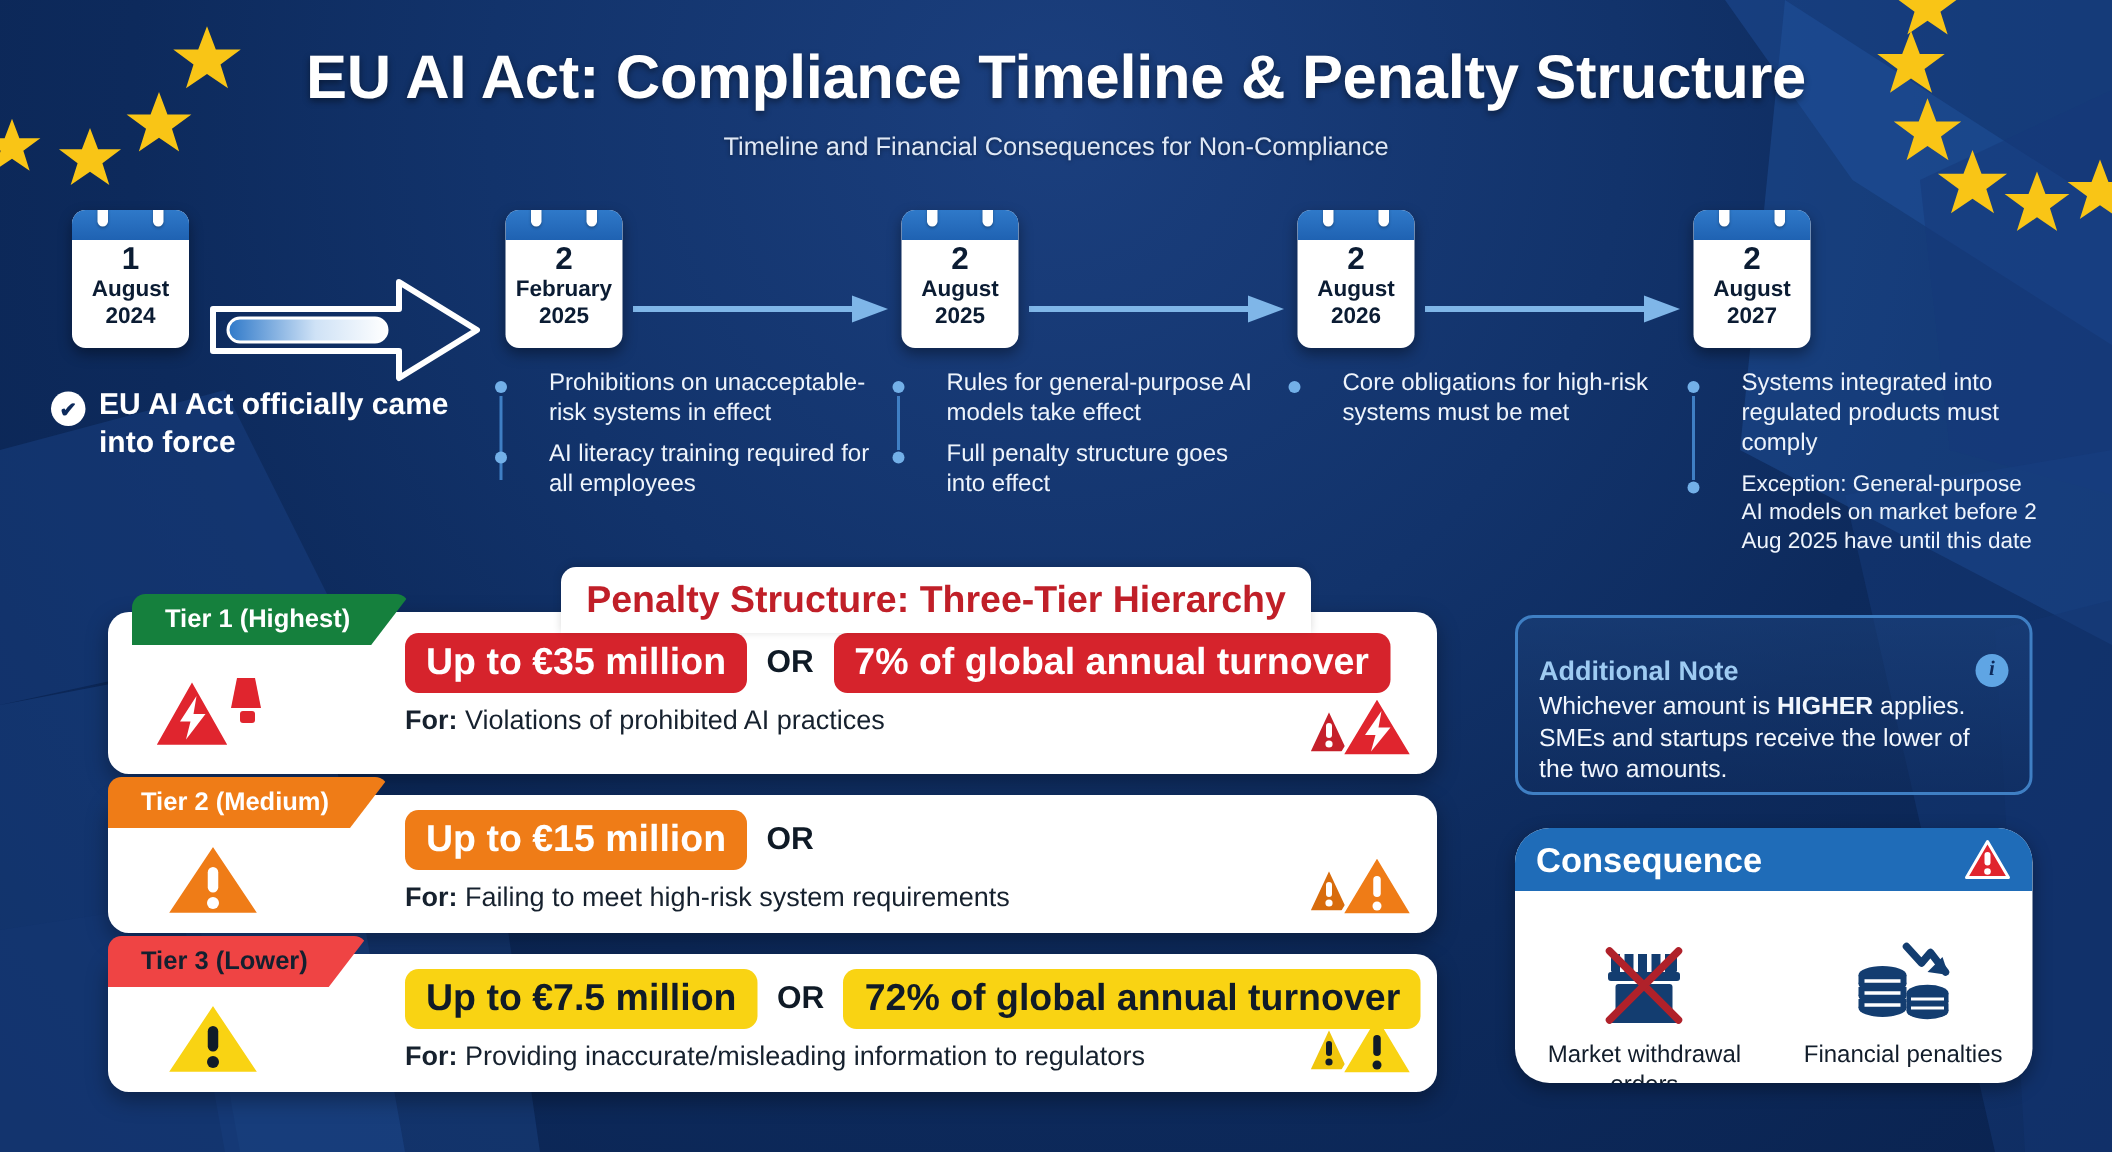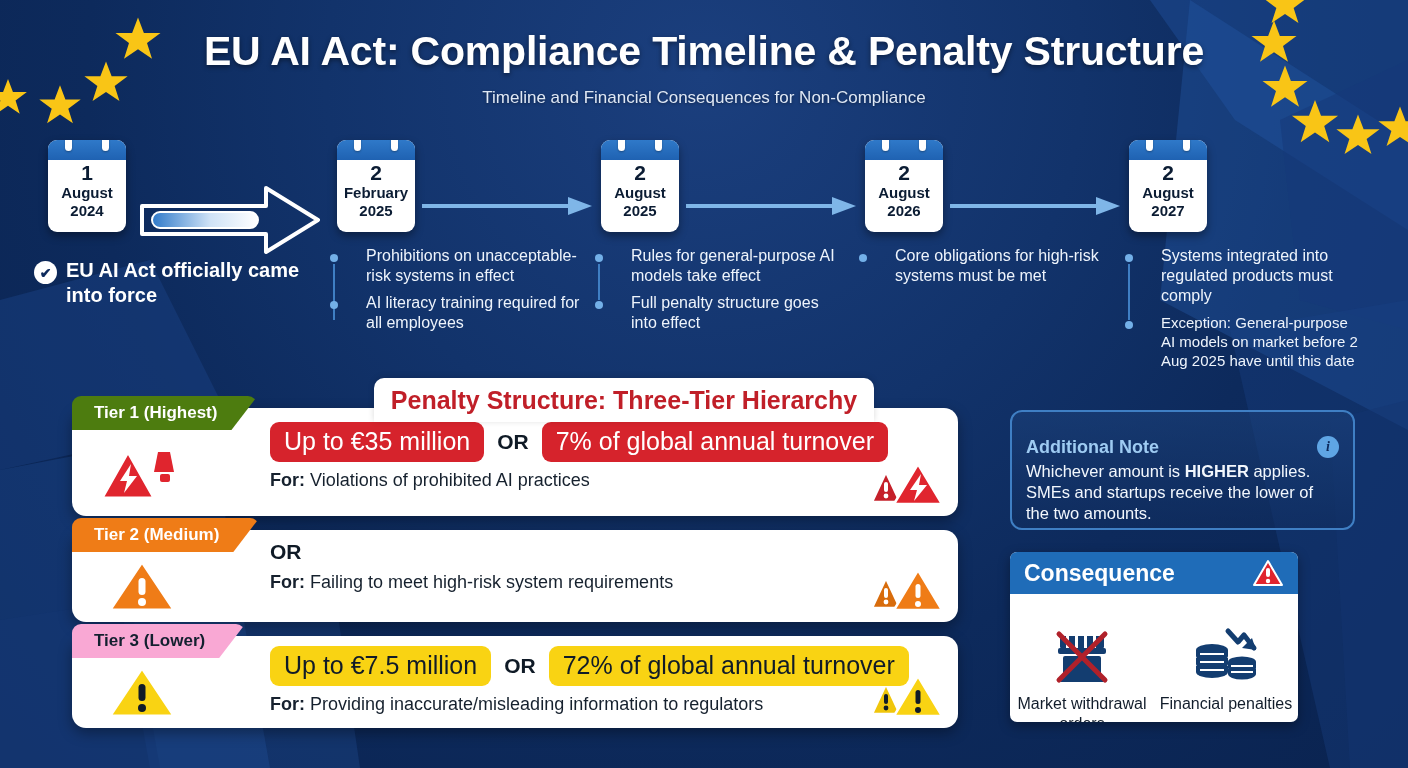--- a/index.html
+++ b/index.html
@@ -121,40 +121,40 @@
   #tier-3 { top: 258px; height: 92px; }
 
   .tier-ribbon {
     position: absolute; left: 0; top: 0;
     height: 34px; padding: 0 40px 0 22px;
     display: flex; align-items: center;
     font-size: 17px; font-weight: bold;
     border-radius: 14px 0 0 0;
     clip-path: polygon(0 0, 100% 0, calc(100% - 26px) 100%, 0 100%);
   }
-  #tier-1 .tier-ribbon { background: #4d7c0f; color: #ffffff; top: -12px; border-radius: 9px 9px 0 0; }
+  #tier-1 .tier-ribbon { background: #15803d; color: #ffffff; top: -12px; border-radius: 9px 9px 0 0; margin-left: 16px; }
   #tier-2 .tier-ribbon { background: #ef7c17; color: #ffffff; top: -12px; border-radius: 9px 9px 0 0; }
-  #tier-3 .tier-ribbon { background: #f9a8d4; color: #13202f; top: -12px; border-radius: 9px 9px 0 0; }
+  #tier-3 .tier-ribbon { background: #ef4444; color: #13202f; top: -12px; border-radius: 9px 9px 0 0; }
 
   .tier-left-icon {
     position: absolute; left: 26px; bottom: 12px;
     width: 96px; height: 56px;
   }
   .tier-right-icon {
     position: absolute; right: 14px; bottom: 10px;
     width: 76px; height: 44px;
   }
   .tier-body {
     position: absolute; left: 198px; right: 96px; top: 14px;
   }
   .amount-row { display: flex; align-items: center; gap: 13px; }
   .pill {
     border-radius: 9px;
     padding: 4px 14px 6px;
-    font-size: 25px; font-weight: normal;
+    font-size: 25px; font-weight: bold;
     white-space: nowrap;
     line-height: 30px;
   }
   .pill-red { background: #d6232c; color: #ffffff; }
   .pill-orange { background: #ef7c17; color: #ffffff; }
   .pill-yellow { background: #f9d313; color: #101b28; }
   .or-text { font-size: 21px; font-weight: bold; color: #0f1a26; }
   .for-row {
     margin-top: 7px; font-size: 18px; color: #16212e; line-height: 22px;
   }
@@ -177,22 +177,22 @@
     display: flex; align-items: center; justify-content: center;
     font-size: 14px; font-weight: bold; font-style: italic;
     font-family: "Liberation Serif", serif;
   }
   .note-body {
     margin-top: 3px; font-size: 16.5px; color: #f2f7fd; line-height: 21px;
   }
   .note-body b { font-weight: bold; }
 
   #consequence-panel {
-    position: absolute; left: 1010px; top: 552px; width: 288px; height: 170px;
-    border-radius: 7px; overflow: hidden;
+    position: absolute; left: 1010px; top: 552px; width: 345px; height: 170px;
+    border-radius: 23px; overflow: hidden;
     background: #ffffff;
     box-shadow: 0 4px 12px rgba(0,0,0,.35);
   }
   .cons-head {
     height: 42px; background: #1f6cb8;
     display: flex; align-items: center; justify-content: space-between;
     padding: 0 14px;
   }
   .cons-title { font-size: 23px; font-weight: bold; color: #ffffff; }
   .cons-body {
@@ -447,20 +447,21 @@
       <svg class="tier-right-icon" viewBox="0 0 76 44">
         <path d="M18,10 L32,40 L4,40 Z" fill="#d86c0c" stroke="#ffffff" stroke-width="2.5" stroke-linejoin="round"></path>
         <rect x="16" y="20" width="4" height="10" rx="2" fill="#ffffff"></rect>
         <circle cx="18" cy="34" r="2.4" fill="#ffffff"></circle>
         <path d="M50,2 L74,42 L26,42 Z" fill="#ef7c17" stroke="#ffffff" stroke-width="2.5" stroke-linejoin="round"></path>
         <rect x="47.5" y="16" width="5" height="14" rx="2.5" fill="#ffffff"></rect>
         <circle cx="50" cy="36" r="3" fill="#ffffff"></circle>
       </svg>
       <div class="tier-body" style="top:10px;">
         <div class="amount-row">
+          <span class="pill pill-orange">Up to €15 million</span>
           <span class="or-text">OR</span>
         </div>
         <div class="for-row">
           <b>For:</b>
           <span>Failing to meet high-risk system requirements</span>
         </div>
       </div>
     </div>
 
     <div class="tier-card" id="tier-3">

